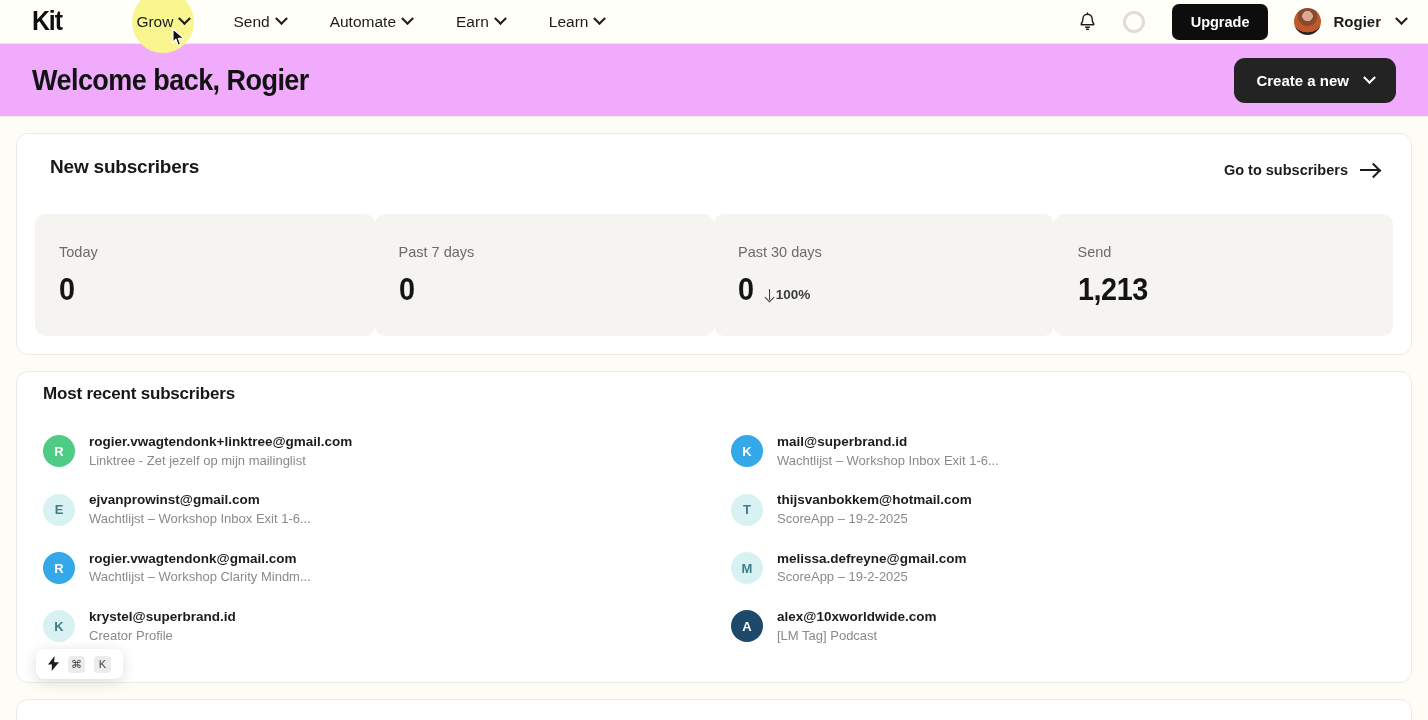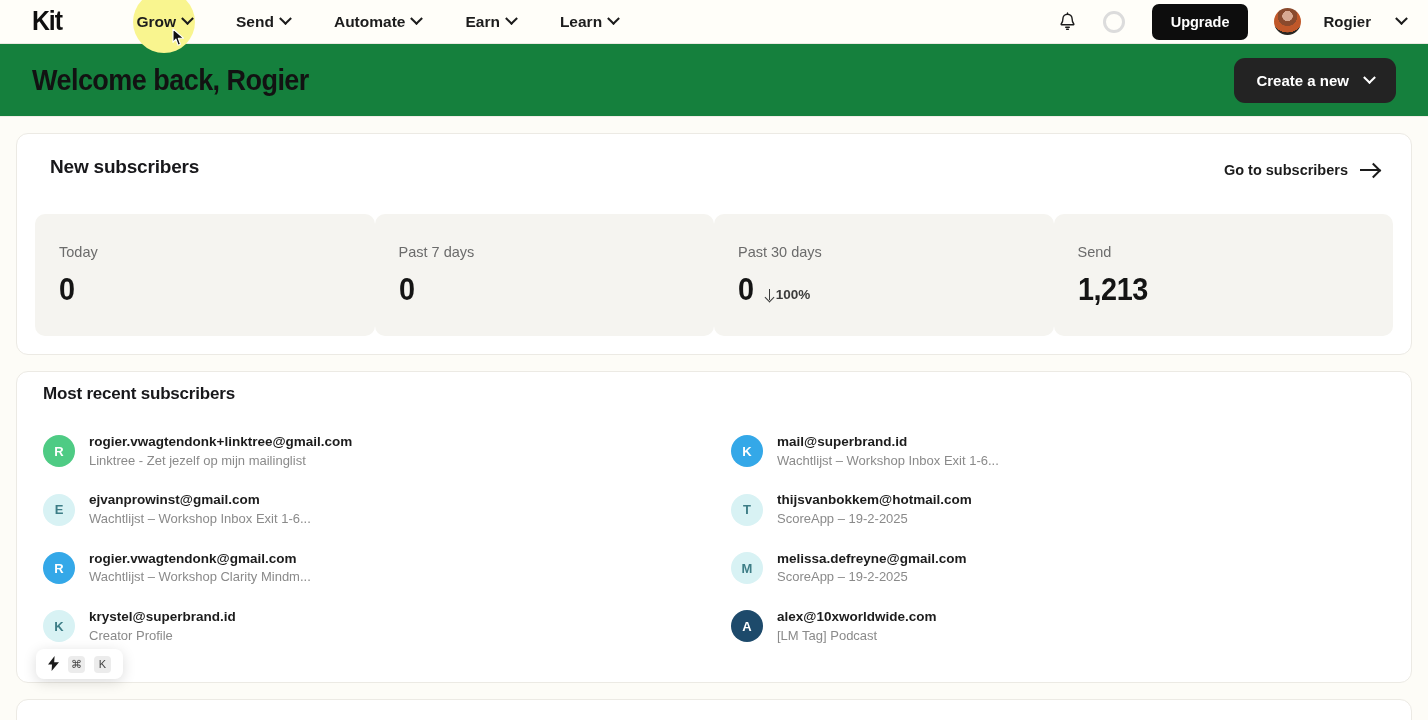--- a/index.html
+++ b/index.html
@@ -46,21 +46,21 @@
     display: flex;
     align-items: center;
     gap: 0px;
   }
 
   .nav-item {
     display: flex;
     align-items: center;
     gap: 7px;
     font-size: 15.5px;
-    font-weight: bold;
+    font-weight: normal;
     color: #1c1c1c;
     padding: 8px 22px;
     cursor: pointer;
     position: relative;
     white-space: nowrap;
   }
 
   .nav-item .chev {
     display: inline-block;
     width: 9px;
@@ -115,21 +115,21 @@
     border-radius: 7px;
     padding: 10px 19px;
     cursor: pointer;
     font-family: "Liberation Sans", sans-serif;
     margin-left: 6px;
   }
 
   .user-chip {
     display: flex;
     align-items: center;
-    gap: 22px;
+    gap: 12px;
     cursor: pointer;
     margin-left: 8px;
   }
 
   .avatar-photo {
     width: 27px;
     height: 27px;
     border-radius: 50%;
     background: radial-gradient(circle at 50% 30%, #d8a891 0 22%, #8a4a2d 23% 42%, #c0582a 43% 70%, #2a2622 71%);
     overflow: hidden;
@@ -147,21 +147,21 @@
     height: 9px;
     border-right: 2px solid #1c1c1c;
     border-bottom: 2px solid #1c1c1c;
     transform: rotate(45deg) translate(-2px,-2px);
     margin-left: 4px;
   }
 
   
   .welcome-bar {
     height: 73px;
-    background: #15803d;
+    background: #f0abfc;
     display: flex;
     align-items: center;
     padding: 0 32px;
     border-bottom: 1px solid #f0eee7;
   }
 
   .welcome-title {
     font-family: "Liberation Sans", sans-serif;
     font-size: 30px;
     font-weight: bold;

